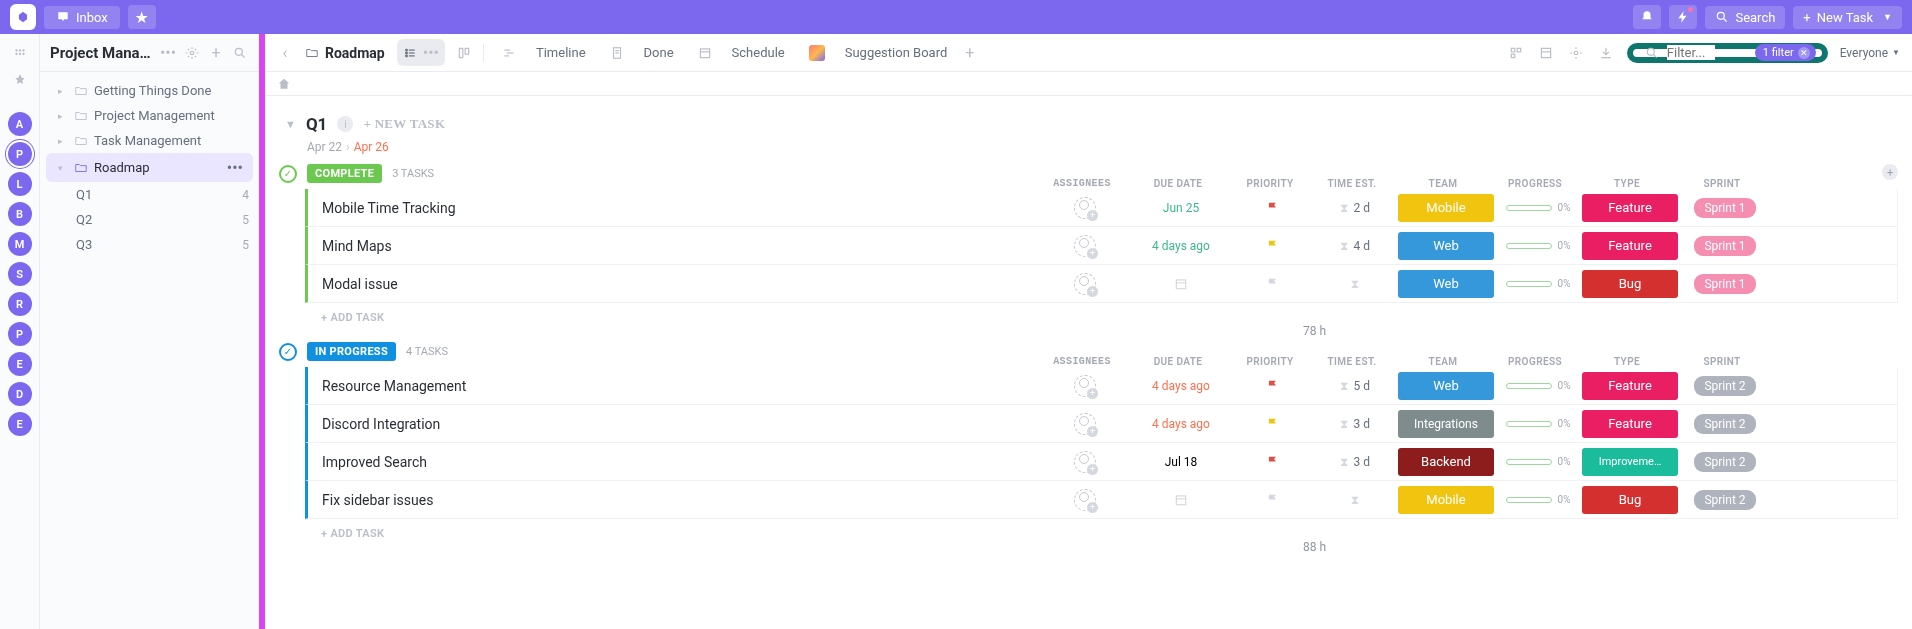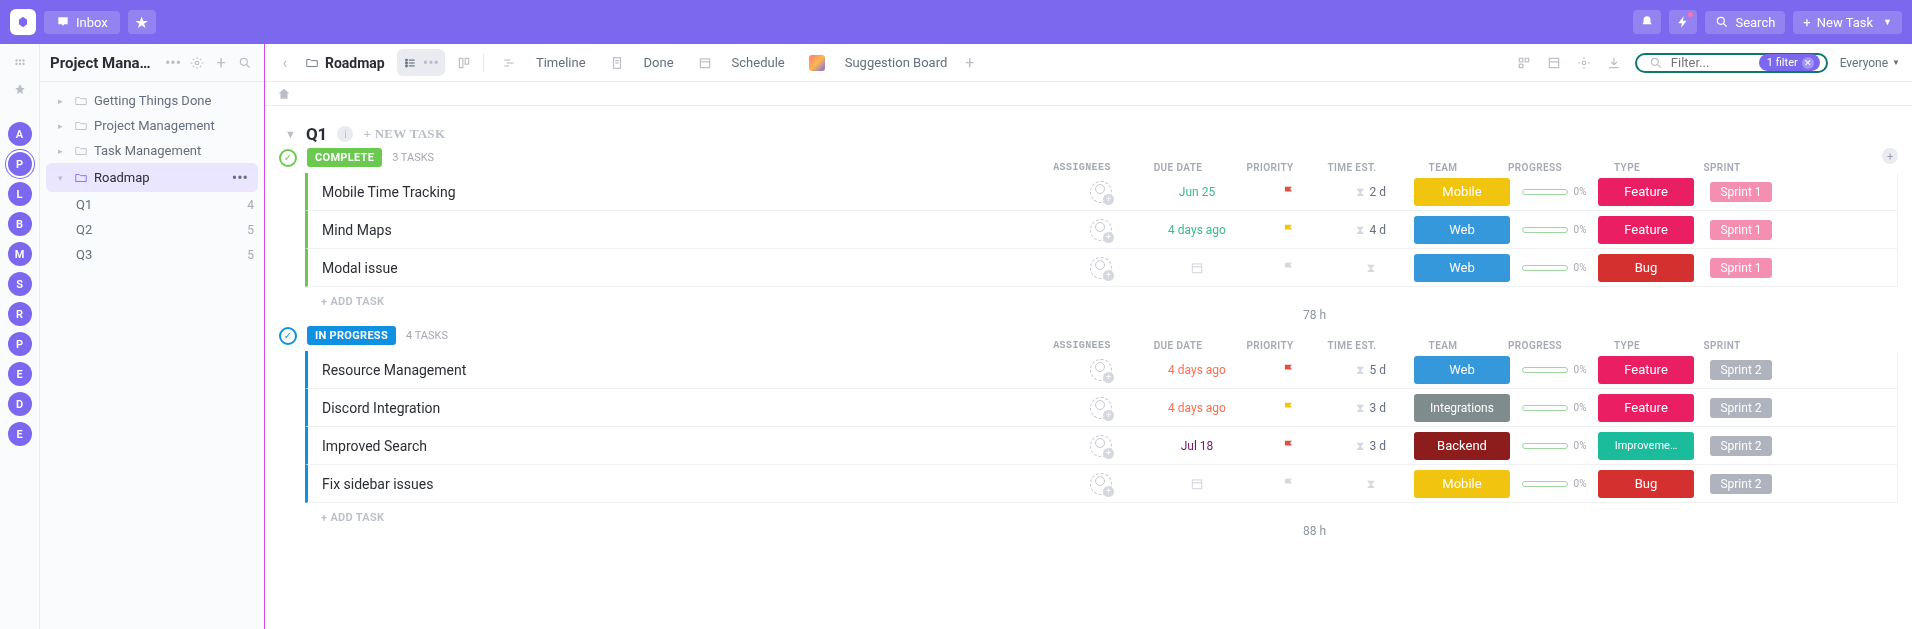--- a/index.html
+++ b/index.html
@@ -1,34 +1,34 @@
 <!DOCTYPE html>
 <html><head>
 <meta charset="utf-8">
 <style>
 * { box-sizing: border-box; margin: 0; padding: 0; font-family: -apple-system, BlinkMacSystemFont, "Segoe UI", Roboto, sans-serif; }
 html, body { height: 100%; width: 1912px; background: #fafbfc; }
 body { display: flex; flex-direction: column; overflow: hidden; }
-.topbar { height: 44px; background: #7b68ee; display: flex; align-items: center; padding: 0 10px; color: #fff; gap: 24px; }
+.topbar { height: 34px; background: #7b68ee; display: flex; align-items: center; padding: 0 10px; color: #fff; gap: 24px; }
 .topbar-left { display: flex; align-items: center; gap: 8px; }
 .logo-circle { width: 26px; height: 26px; border-radius: 6px; background: #fff; color: #7b68ee; display: flex; align-items: center; justify-content: center; }
 .inbox-btn { background: rgba(255,255,255,0.18); border-radius: 4px; padding: 4px 12px; display: flex; align-items: center; gap: 6px; font-size: 13px; cursor: pointer; }
 .star-btn { background: rgba(255,255,255,0.18); border-radius: 4px; width: 28px; height: 24px; display: flex; align-items: center; justify-content: center; cursor: pointer; }
 .topbar-right { margin-left: auto; display: flex; align-items: center; gap: 8px; }
 .top-icon { width: 28px; height: 24px; background: rgba(255,255,255,0.18); border-radius: 4px; display: flex; align-items: center; justify-content: center; cursor: pointer; position: relative; }
 .search-btn { background: rgba(255,255,255,0.18); border-radius: 4px; padding: 4px 10px; display: flex; align-items: center; gap: 6px; font-size: 13px; cursor: pointer; }
 .newtask-btn { background: rgba(255,255,255,0.18); border-radius: 4px; padding: 4px 10px; display: flex; align-items: center; gap: 6px; font-size: 13px; cursor: pointer; }
 .dot { position: absolute; top: 2px; right: 4px; width: 5px; height: 5px; background: #fd71af; border-radius: 50%; }
 .body-row { display: flex; flex: 1; overflow: hidden; }
 .leftrail { width: 40px; background: #fafbfc; border-right: 1px solid #e9ebf0; display: flex; flex-direction: column; align-items: center; padding-top: 10px; gap: 6px; }
 .rail-icon { width: 20px; height: 20px; color: #b9bec7; cursor: pointer; display: flex; align-items: center; justify-content: center; }
 .rail-divider { height: 10px; }
 .rail-badge { width: 24px; height: 24px; border-radius: 50%; background: #7b68ee; color: #fff; font-size: 11px; font-weight: 600; display: flex; align-items: center; justify-content: center; cursor: pointer; }
 .rail-badge.current { box-shadow: 0 0 0 2px #fff, 0 0 0 3px #7b68ee; }
-.sidebar { width: 225px; background: #fafbfc; border-right: 1px solid #d946ef; }
+.sidebar { width: 225px; background: #fafbfc; border-right: 6px solid #d946ef; }
 .sidebar-head { height: 38px; display: flex; align-items: center; padding: 0 10px; gap: 6px; border-bottom: 1px solid #e9ebf0; }
 .sidebar-title { font-weight: 700; font-size: 15px; color: #2a2e34; white-space: nowrap; overflow: hidden; text-overflow: ellipsis; flex: 1; }
 .sidebar-head-icon { color: #b9bec7; cursor: pointer; width: 18px; display: flex; justify-content: center; }
 .tree { padding: 6px 0; font-size: 13px; color: #656f7d; }
 .tree-row { display: flex; align-items: center; padding: 5px 10px 5px 18px; cursor: pointer; gap: 6px; position: relative; }
 .tree-row.active { background: #eae6ff; border-radius: 6px; color: #2a2e34; margin: 0 6px; padding-left: 12px; }
 .tree-caret { color: #b9bec7; font-size: 9px; width: 10px; }
 .tree-foldericon { color: #b9bec7; }
 .tree-label { flex: 1; white-space: nowrap; overflow: hidden; text-overflow: ellipsis; }
 .tree-count { color: #a5a9b3; font-size: 12px; }
@@ -41,21 +41,21 @@
 .vb-title .tree-foldericon { color: #b9bec7; }
 .vb-listicon-wrap { display: flex; align-items: center; background: #e9ebf0; border-radius: 6px; padding: 4px 6px; gap: 6px; }
 .vb-listicon { color: #656f7d; cursor: pointer; }
 .vb-tab { display: flex; align-items: center; gap: 20px; color: #656f7d; font-size: 13px; cursor: pointer; padding: 0 6px; }
 .vb-tab-icon { color: #b9bec7; }
 .vb-divider { width: 1px; height: 18px; background: #e9ebf0; }
 .vb-suggest-icon { width: 16px; height: 16px; background: linear-gradient(135deg,#ff7a7a,#ffb74d,#7b68ee); border-radius: 3px; }
 .vb-plus { color: #b9bec7; cursor: pointer; font-size: 16px; }
 .vb-spacer { flex: 1; }
 .vb-right-icon { color: #b9bec7; cursor: pointer; width: 18px; display: flex; justify-content: center; }
-.filter-wrap { display: flex; align-items: center; border: 2px solid #0f766e; border-radius: 14px; padding: 3px 6px 3px 12px; gap: 8px; font-size: 13px; color: #b9bec7; height: 20px; }
+.filter-wrap { display: flex; align-items: center; border: 6px solid #0f766e; border-radius: 14px; padding: 3px 6px 3px 12px; gap: 8px; font-size: 13px; color: #b9bec7; height: 20px; }
 .filter-input { border: none; outline: none; font-size: 13px; width: 48px; color: #2a2e34; }
 .filter-pill { background: #7b68ee; color: #fff; border-radius: 10px; padding: 2px 6px 2px 8px; font-size: 11px; display: flex; align-items: center; gap: 4px; cursor: pointer; margin-left: 32px; }
 .filter-pill .x { background: rgba(255,255,255,0.3); border-radius: 50%; width: 12px; height: 12px; display: flex; align-items: center; justify-content: center; font-size: 9px; }
 .everyone-btn { color: #656f7d; font-size: 12px; display: flex; align-items: center; gap: 4px; cursor: pointer; }
 .breadcrumb-row { height: 24px; display: flex; align-items: center; padding-left: 12px; border-bottom: 1px solid #e9ebf0; }
 .home-icon { color: #b9bec7; cursor: pointer; }
 .list-content { flex: 1; overflow: auto; padding: 12px 14px 20px 14px; }
 .section-head { display: flex; align-items: center; gap: 10px; padding: 6px 0 4px 6px; }
 .sh-caret { color: #b9bec7; cursor: pointer; font-size: 11px; }
 .sh-title { font-weight: 700; font-size: 17px; color: #2a2e34; }
@@ -83,41 +83,41 @@
 .col-team { width: 96px; margin-right: 4px; }
 .col-progress { width: 80px; margin-right: 4px; }
 .col-type { width: 96px; margin-right: 4px; }
 .col-sprint { width: 86px; }
 .gh-plus { position: absolute; right: 0; top: 0; width: 16px; height: 16px; border-radius: 50%; background: #e9ebf0; color: #99a0ab; display: flex; align-items: center; justify-content: center; font-size: 11px; cursor: pointer; }
 .task-row { display: flex; align-items: center; background: #fff; border: 1px solid #f0f1f3; border-left: 3px solid; height: 38px; padding-left: 14px; margin-left: 26px; position: relative; }
 .task-row:not(:first-of-type) { border-top: none; }
 .tr-complete { border-left-color: #6bc950; }
 .tr-inprogress { border-left-color: #1090e0; }
 .task-title { font-size: 14px; color: #2a2e34; cursor: pointer; }
-.task-cells { position: absolute; left: 750px; display: flex; align-items: center; height: 100%; }
+.task-cells { position: absolute; left: 734px; display: flex; align-items: center; height: 100%; }
 .cell { display: flex; align-items: center; justify-content: center; font-size: 12px; height: 100%; }
 .assignee-empty { width: 22px; height: 22px; border: 1px dashed #c6c9d0; border-radius: 50%; position: relative; cursor: pointer; }
 .assignee-empty::after { content: "+"; position: absolute; right: -3px; bottom: -3px; width: 11px; height: 11px; background: #d5d8de; color: #fff; border-radius: 50%; font-size: 9px; display: flex; align-items: center; justify-content: center; }
 .assignee-inner { position: absolute; top: 2px; left: 4px; width: 10px; height: 10px; border: 1px solid #c6c9d0; border-radius: 50%; }
 .due-green { color: #3db88b; }
 .due-red { color: #fd704f; }
-.due-jul { color: #701a75; }
+.due-jul { color: #000000; }
 .due-empty, .flag-empty, .time-empty { color: #d5d8de; cursor: pointer; }
 .flag { font-size: 13px; cursor: pointer; }
 .time-val { color: #656f7d; display: flex; align-items: center; gap: 5px; }
 .hourglass { color: #d5d8de; font-size: 12px; }
 .pill { height: 28px; border-radius: 3px; color: #fff; font-size: 13px; display: flex; align-items: center; justify-content: center; width: 100%; cursor: pointer; }
 .pill-mobile { background: #f1c40f; }
 .pill-web { background: #3498db; }
 .pill-integrations { background: #7f8c8d; font-size: 12px; }
 .pill-backend { background: #8d1d1d; }
 .pill-feature { background: #e91e63; }
 .pill-bug { background: #d3302f; }
 .pill-improve { background: #1abc9c; font-size: 11px; white-space: nowrap; overflow: hidden; text-overflow: ellipsis; padding: 0 6px; }
-.sprint-tag { background: #afb3bd; color: #fff; font-size: 12px; border-radius: 3px; padding: 3px 10px; cursor: pointer; }
+.sprint-tag { background: #afb3bd; color: #fff; font-size: 12px; border-radius: 9px; padding: 3px 10px; cursor: pointer; }
 .sprint-tag.pink { background: #f48fb1; }
 .progress-wrap { display: flex; align-items: center; gap: 6px; width: 100%; justify-content: center; }
 .progress-bar { width: 46px; height: 6px; border: 1px solid #9fd89f; border-radius: 6px; }
 .progress-pct { font-size: 10px; color: #a5a9b3; }
 .addtask-row { font-size: 11px; font-weight: 600; color: #b9bec7; padding: 8px 0 0 42px; cursor: pointer; letter-spacing: 0.3px; }
 .group-total { position: absolute; left: 1024px; font-size: 12px; color: #8f96a3; }
 .addtask-wrap { position: relative; margin-left: 0; }
 svg { display: block; }
 .ico { width: 14px; height: 14px; }
 </style>
@@ -398,20 +398,23 @@
         </span>
     </div>
 
     <div class="list-content">
       <div class="section-head">
         <span class="sh-caret">▼</span>
         <span class="sh-title">Q1</span>
         <span class="sh-info">i</span>
         <span class="sh-newtask">+ NEW TASK</span>
       </div>
+      <div class="dates-row">
+        <span>Apr 22</span><span class="date-sep">›</span><span class="date-end">Apr 26</span>
+      </div>
 
       <div id="groups-container">
           <div class="group">
             <div class="group-header-row">
               <div class="group-header">
                 <span class="gh-check complete">✓</span>
                 <span class="gh-label complete">COMPLETE</span>
                 <span class="gh-count">3 TASKS</span>
               </div>
               <div class="gh-cols">

